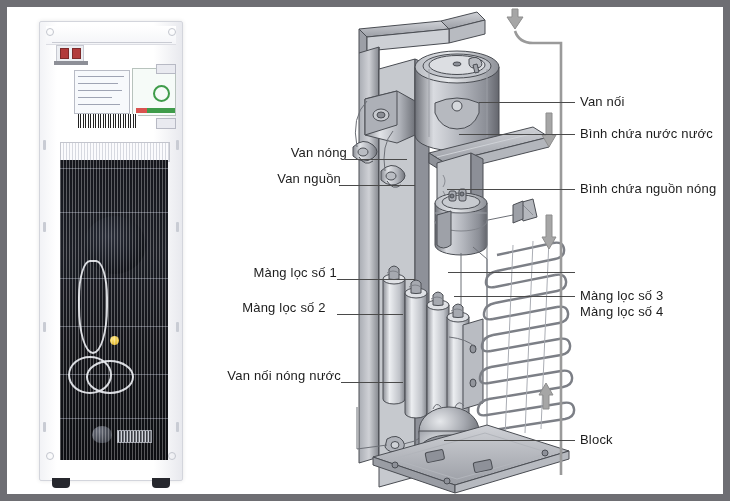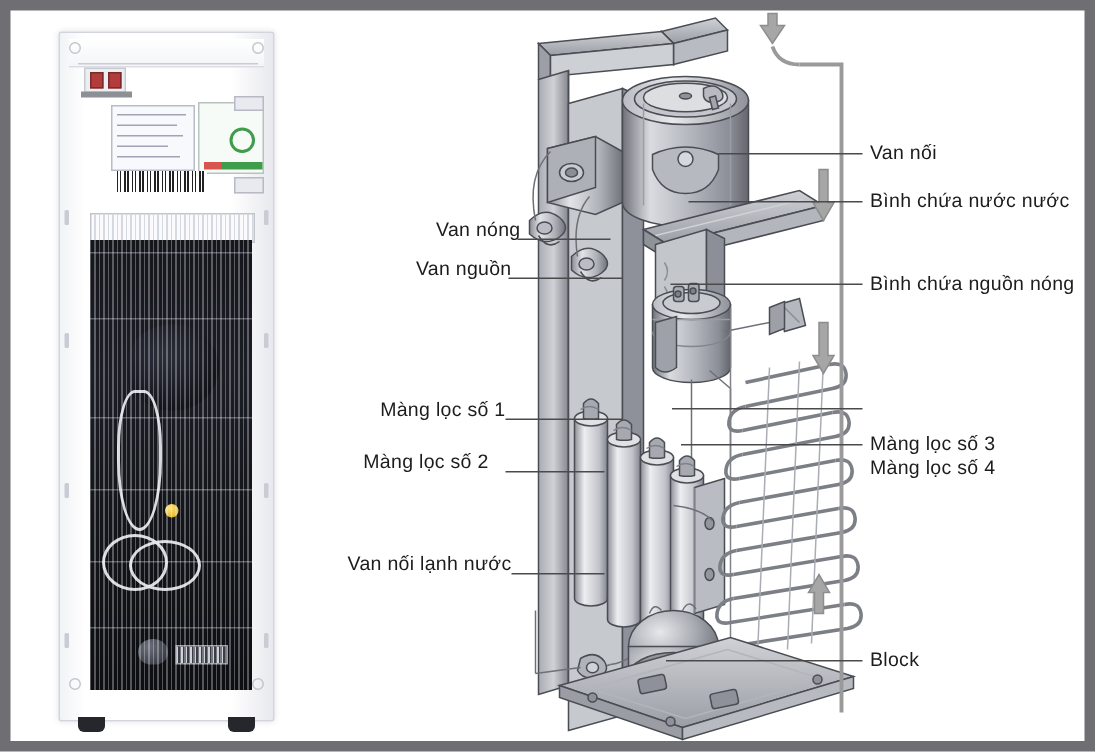--- a/index.html
+++ b/index.html
@@ -426,17 +426,17 @@
 
     <div class="lbl left" style="left:258px;top:165px;width:76px;">Van nguồn</div>
     <div class="leader" style="left:332px;top:178px;width:76px;"></div>
 
     <div class="lbl left" style="left:224px;top:259px;width:106px;">Màng lọc số 1</div>
     <div class="leader" style="left:330px;top:272px;width:78px;"></div>
 
     <div class="lbl left" style="left:224px;top:294px;width:106px;text-align:center;">Màng lọc số 2</div>
     <div class="leader" style="left:330px;top:307px;width:66px;"></div>
 
-    <div class="lbl left" style="left:190px;top:362px;width:144px;">Van nối lạnh nước</div>
+    <div class="lbl left" style="left:190px;top:362px;width:144px;">Van nối nóng nước</div>
     <div class="leader" style="left:334px;top:375px;width:62px;"></div>
   </div>
 
 </div>
 
 </body></html>

